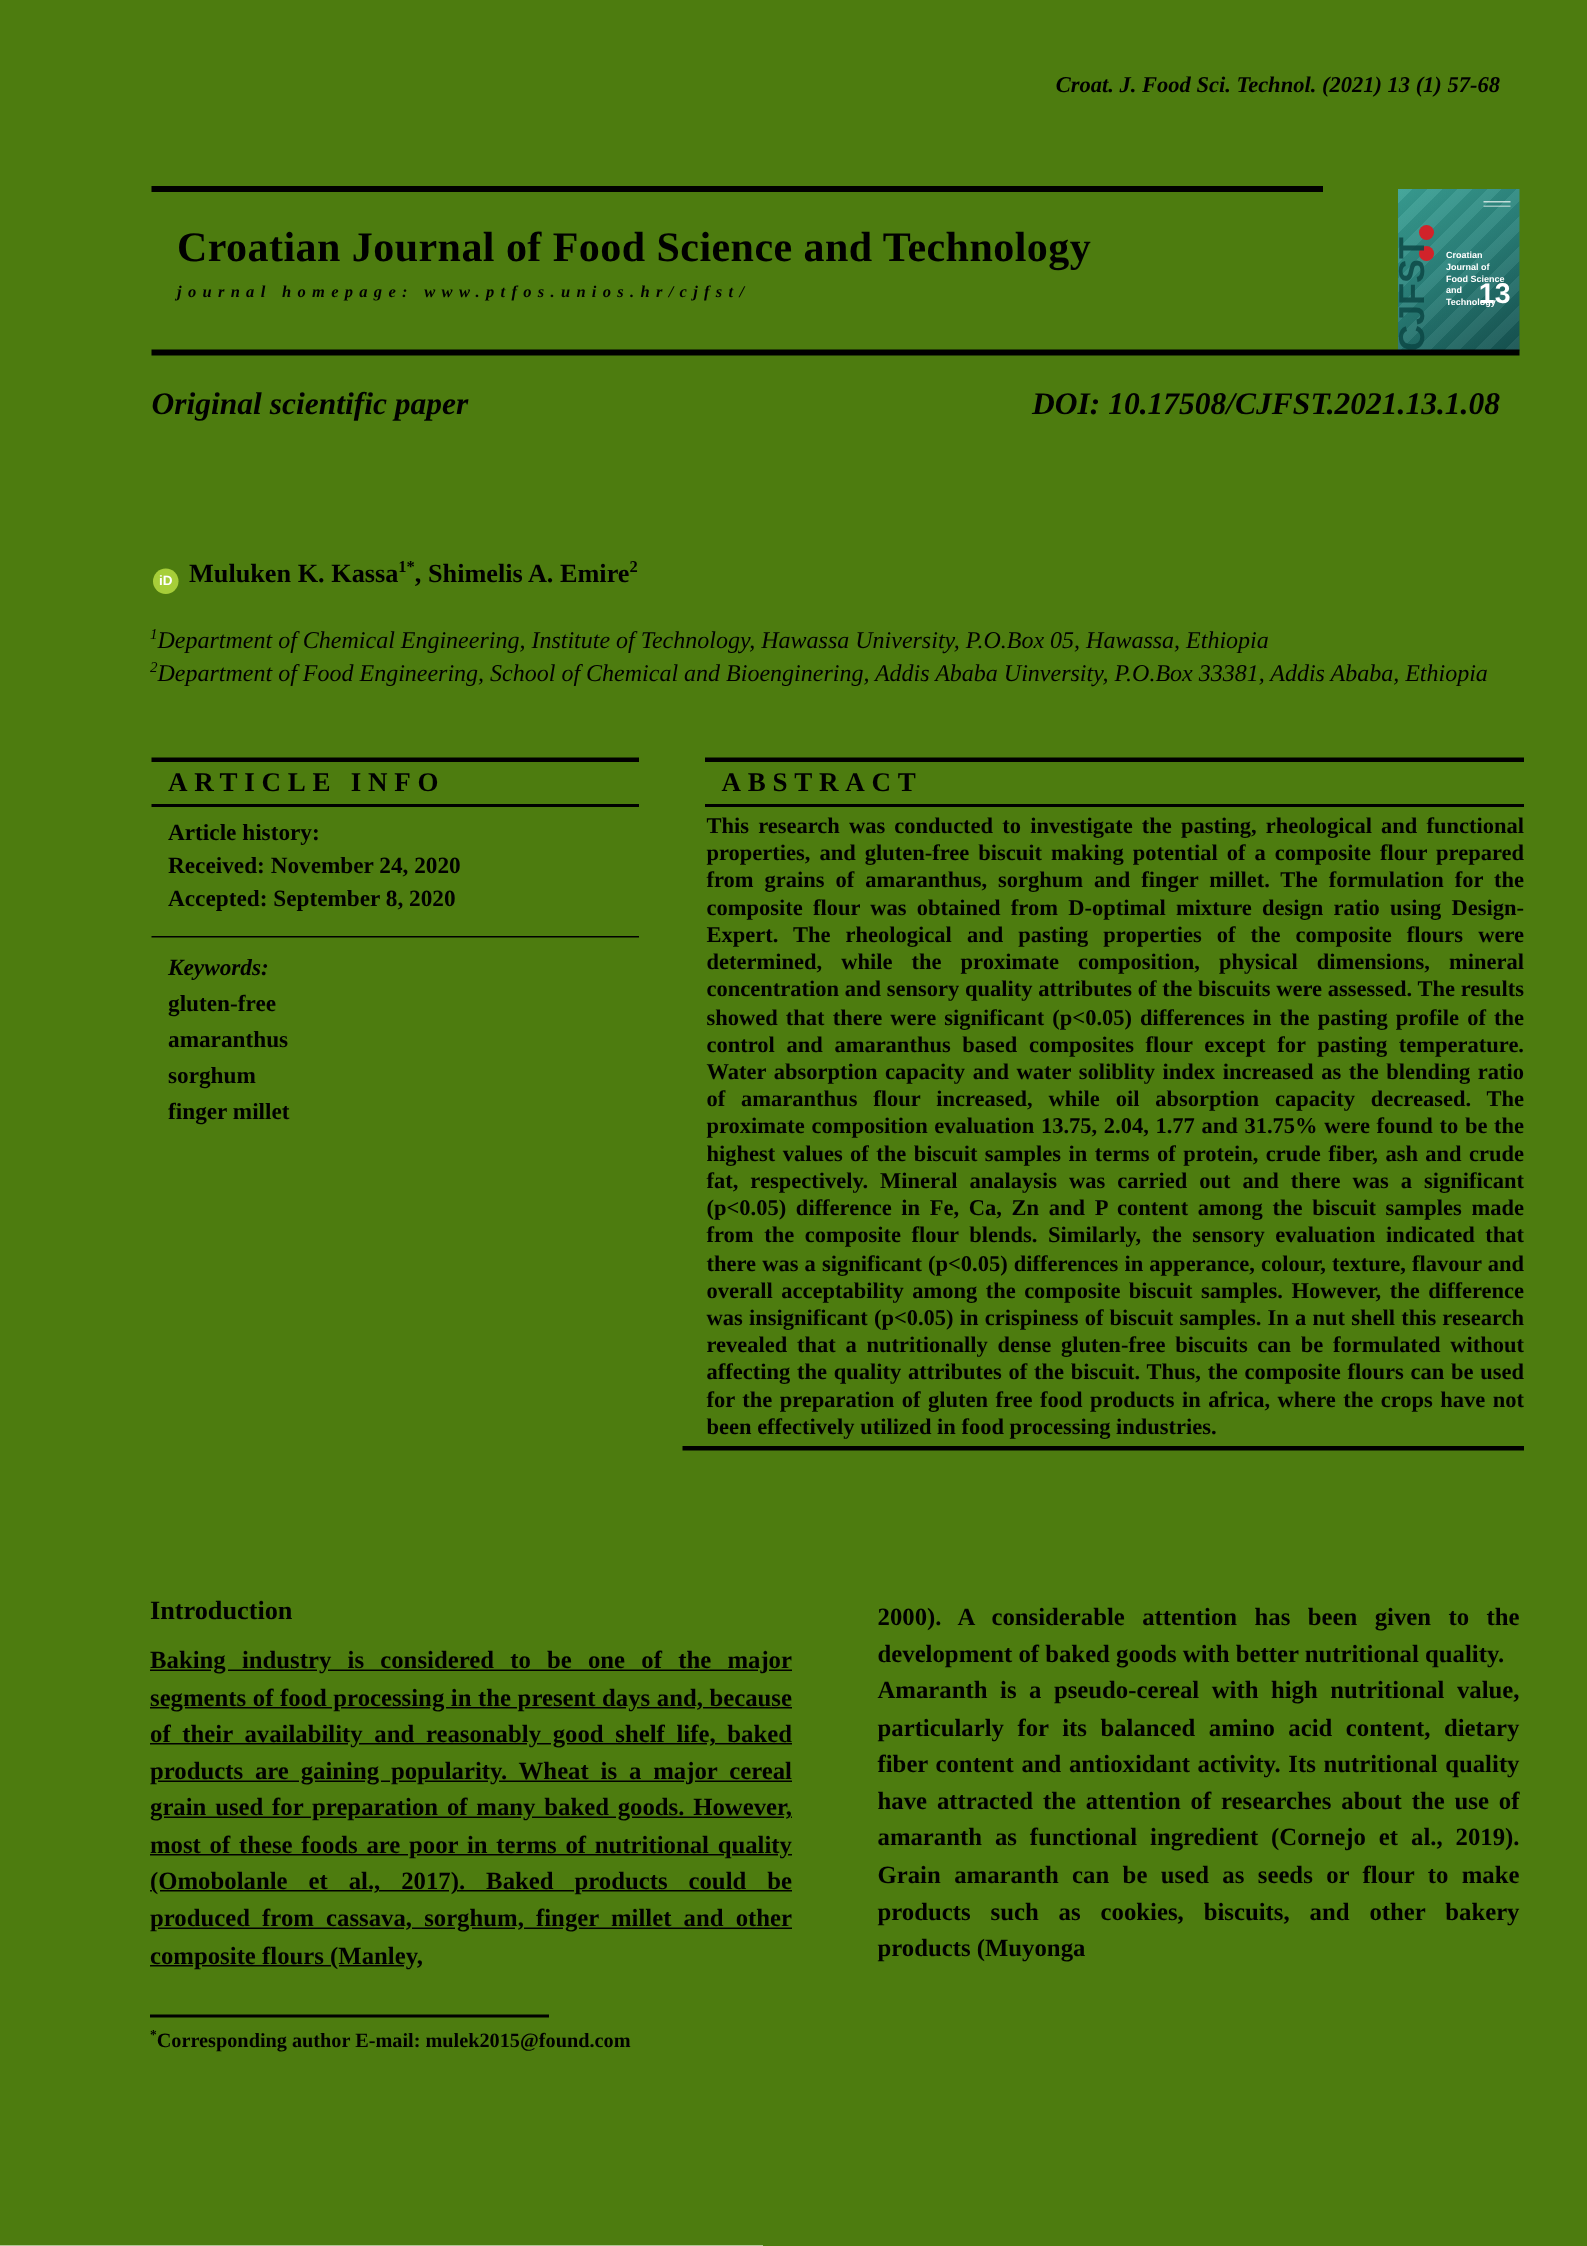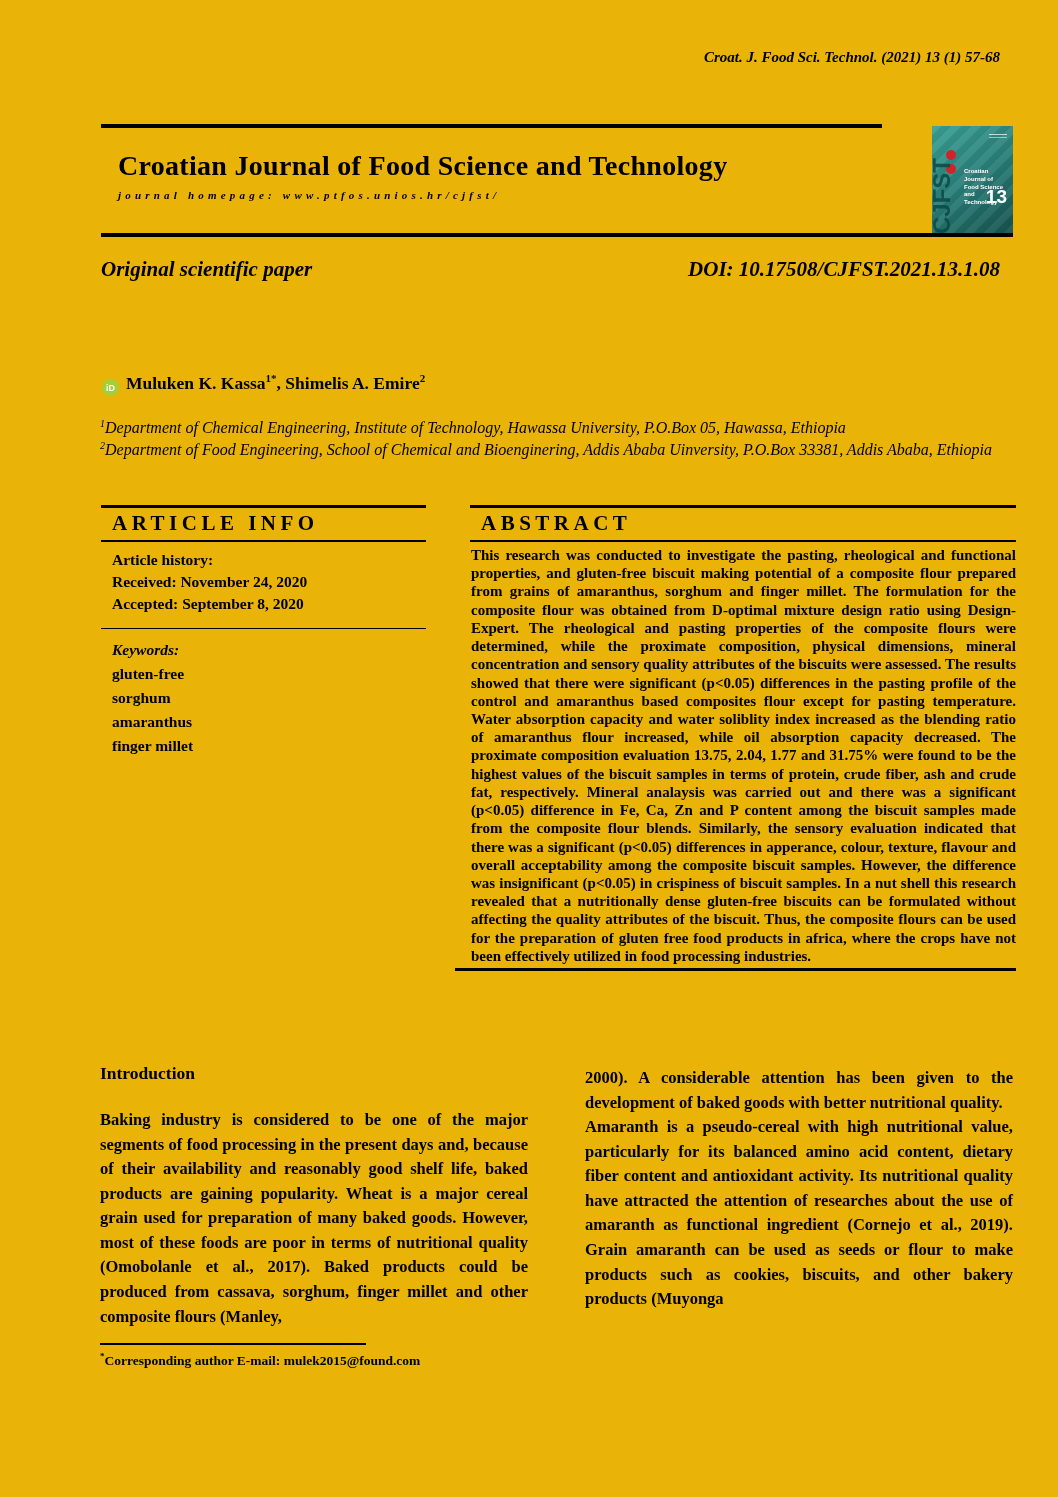--- a/index.html
+++ b/index.html
@@ -1,16 +1,16 @@
 <!DOCTYPE html>
 <html><head>
 <meta charset="utf-8">
 <style>
   html,body{margin:0;padding:0;background:#ffffff;}
-  .page{position:relative;width:1058px;height:1497px;background:#eab308;overflow:hidden;
+  .page{position:relative;width:1058px;height:1497px;background:#4d7c0f;overflow:hidden;
         font-family:"Liberation Serif",serif;color:#000;}
 
   .running-head{position:absolute;top:49px;left:0;width:1000px;text-align:right;
         font-style:italic;font-weight:bold;font-size:15px;}
 
   .rule{position:absolute;background:#000;}
   .rule-top{left:101px;top:124px;width:781px;height:4px;}
   .rule-bottom{left:101px;top:233px;width:912px;height:4px;}
 
   .journal-head{position:absolute;left:118px;top:150px;width:800px;}
@@ -52,38 +52,38 @@
   .affiliations{position:absolute;left:100px;top:417px;width:914px;
          font-style:italic;font-size:16px;line-height:1.38;}
   .affiliations sup{font-size:10px;}
 
   
   .info-band{position:absolute;left:101px;top:505px;width:914px;}
   .article-info{position:absolute;left:0;top:0;width:325px;}
   .abstract-col{position:absolute;left:369px;top:0;width:546px;}
   .col-rule{height:2.5px;background:#000;}
   .col-rule-thin{height:1.8px;background:#000;}
-  .col-header{font-weight:bold;font-size:21px;letter-spacing:4.5px;padding:3px 0 4px 11px;}
+  .col-header{font-weight:bold;font-size:18px;letter-spacing:4.5px;padding:3px 0 4px 11px;}
   .ai-body{padding-left:11px;font-size:15.5px;}
   .ai-label{font-weight:bold;margin-top:7px;line-height:1.4;}
   .ai-line{font-weight:bold;line-height:1.42;}
   .ai-sep{margin-top:13px;margin-left:0;}
   .kw-label{font-weight:bold;font-style:italic;margin-top:9px;line-height:1.5;}
   .kw-item{font-weight:bold;line-height:1.55;}
   .abstract-text{padding-left:1px;margin-top:4px;font-weight:bold;font-size:15px;line-height:1.215;
          text-align:justify;}
   .abstract-endrule{height:2.5px;background:#000;margin-top:3px;margin-left:-15px;width:561px;}
 
   
   .intro{position:absolute;left:100px;top:1063px;width:913px;}
   .intro-col1{position:absolute;left:0;top:0;width:428px;}
   .intro-col2{position:absolute;left:485px;top:3px;width:428px;}
   .intro-heading{font-weight:bold;font-size:17.5px;}
   .intro p{margin:0;text-align:justify;font-weight:bold;font-size:16.5px;line-height:1.49;}
-  .intro-col1 p{margin-top:24px;}
+  .intro-col1 p{margin-top:11px;text-decoration:underline;}
 
   .footnote-rule{left:100px;top:1343px;width:266px;height:2px;}
   .footnote{position:absolute;left:100px;top:1351px;font-size:13.5px;font-weight:bold;}
   .footnote sup{font-size:9px;}
   .footnote .email{cursor:pointer;}
 </style>
 </head>
 <body>
 
 <div class="page">
@@ -129,22 +129,22 @@
       <div class="col-rule"></div>
       <div class="ai-body">
         <div class="ai-label">Article history:</div>
         <div class="ai-line">Received: November 24, 2020</div>
         <div class="ai-line">Accepted: September 8, 2020</div>
       </div>
       <div class="col-rule-thin ai-sep"></div>
       <div class="ai-body">
         <div class="kw-label">Keywords:</div>
         <div class="kw-item">gluten-free</div>
+        <div class="kw-item">amaranthus</div>
         <div class="kw-item">sorghum</div>
-        <div class="kw-item">amaranthus</div>
         <div class="kw-item">finger millet</div>
       </div>
     </div>
 
     <div class="abstract-col">
       <div class="col-rule"></div>
       <div class="col-header">ABSTRACT</div>
       <div class="col-rule"></div>
       <div class="abstract-text">This research was conducted to investigate the pasting, rheological and functional properties, and gluten-free biscuit making potential of a composite flour prepared from grains of amaranthus, sorghum and finger millet. The formulation for the composite flour was obtained from D-optimal mixture design ratio using Design-Expert. The rheological and pasting properties of the composite flours were determined, while the proximate composition, physical dimensions, mineral concentration and sensory quality attributes of the biscuits were assessed. The results showed that there were significant (p&lt;0.05) differences in the pasting profile of the control and amaranthus based composites flour except for pasting temperature. Water absorption capacity and water soliblity index increased as the blending ratio of amaranthus flour increased, while oil absorption capacity decreased. The proximate composition evaluation 13.75, 2.04, 1.77 and 31.75% were found to be the highest values of the biscuit samples in terms of protein, crude fiber, ash and crude fat, respectively. Mineral analaysis was carried out and there was a significant (p&lt;0.05) difference in Fe, Ca, Zn and P content among the biscuit samples made from the composite flour blends. Similarly, the sensory evaluation indicated that there was a significant (p&lt;0.05) differences in apperance, colour, texture, flavour and overall acceptability among the composite biscuit samples. However, the difference was insignificant (p&lt;0.05) in crispiness of biscuit samples. In a nut shell this research revealed that a nutritionally dense gluten-free biscuits can be formulated without affecting the quality attributes of the biscuit. Thus, the composite flours can be used for the preparation of gluten free food products in africa, where the crops have not been effectively utilized in food processing industries.</div>
       <div class="abstract-endrule"></div>

